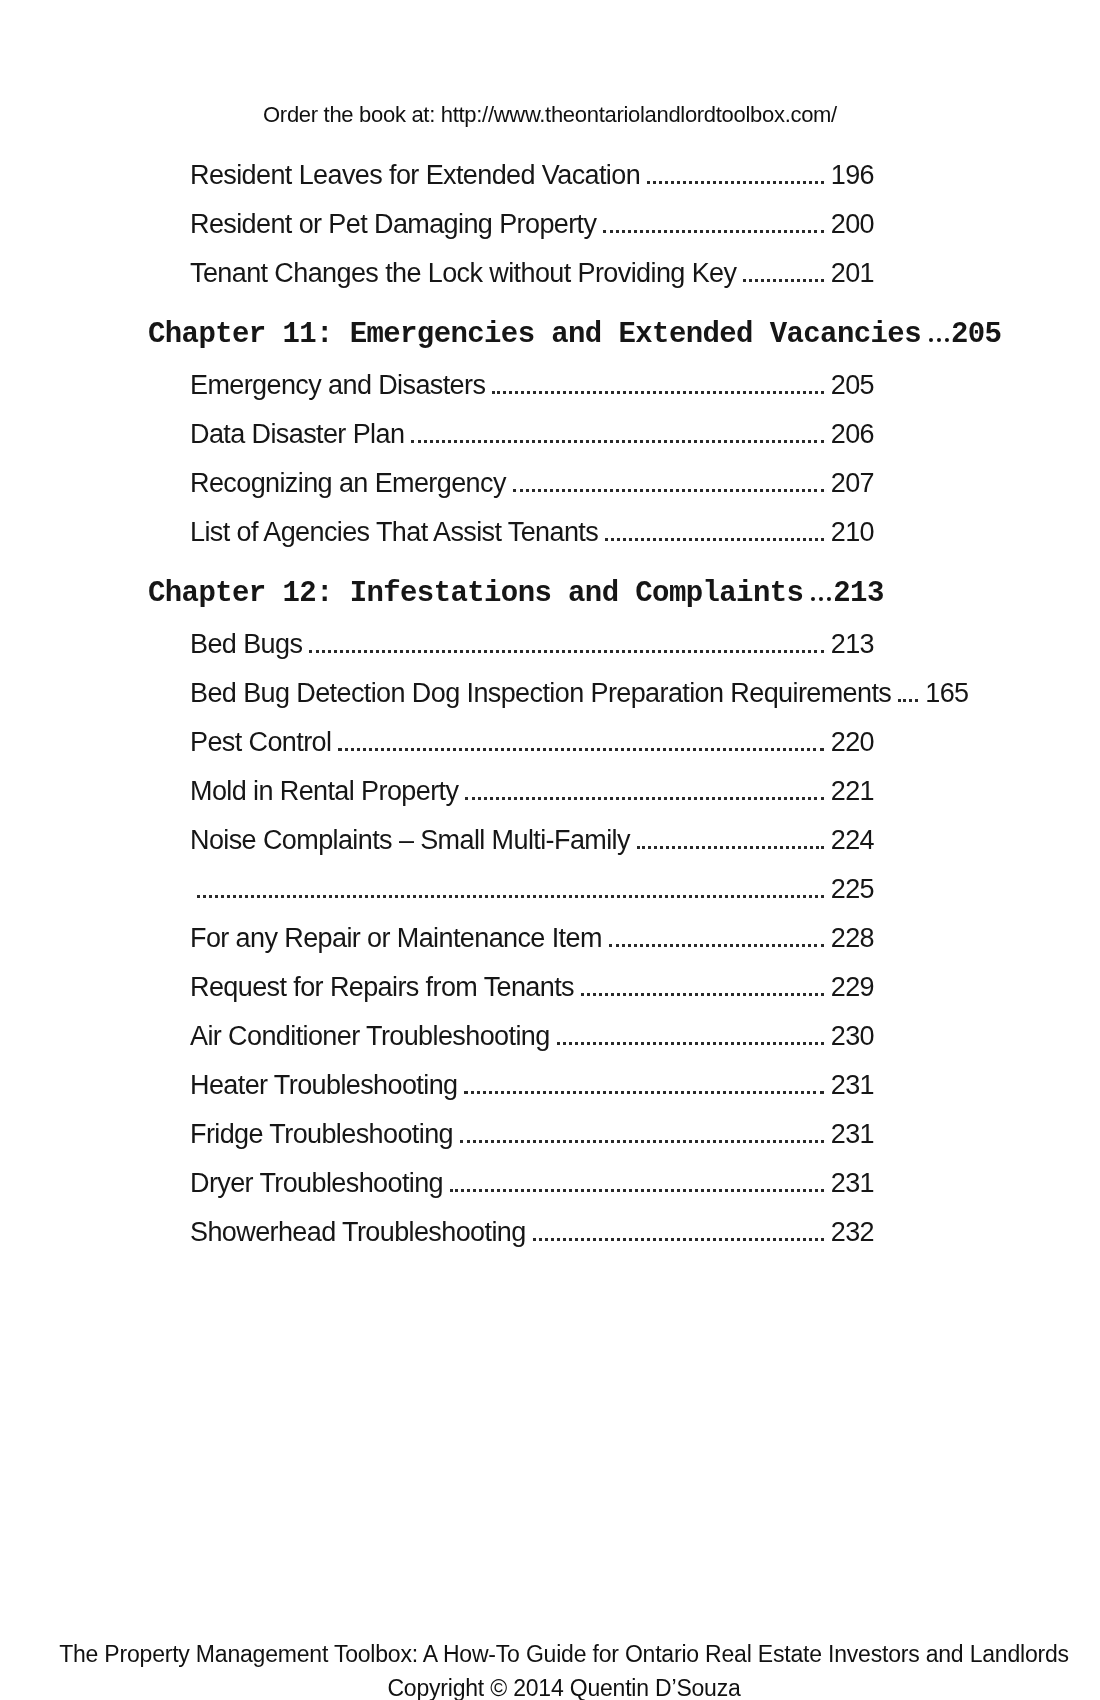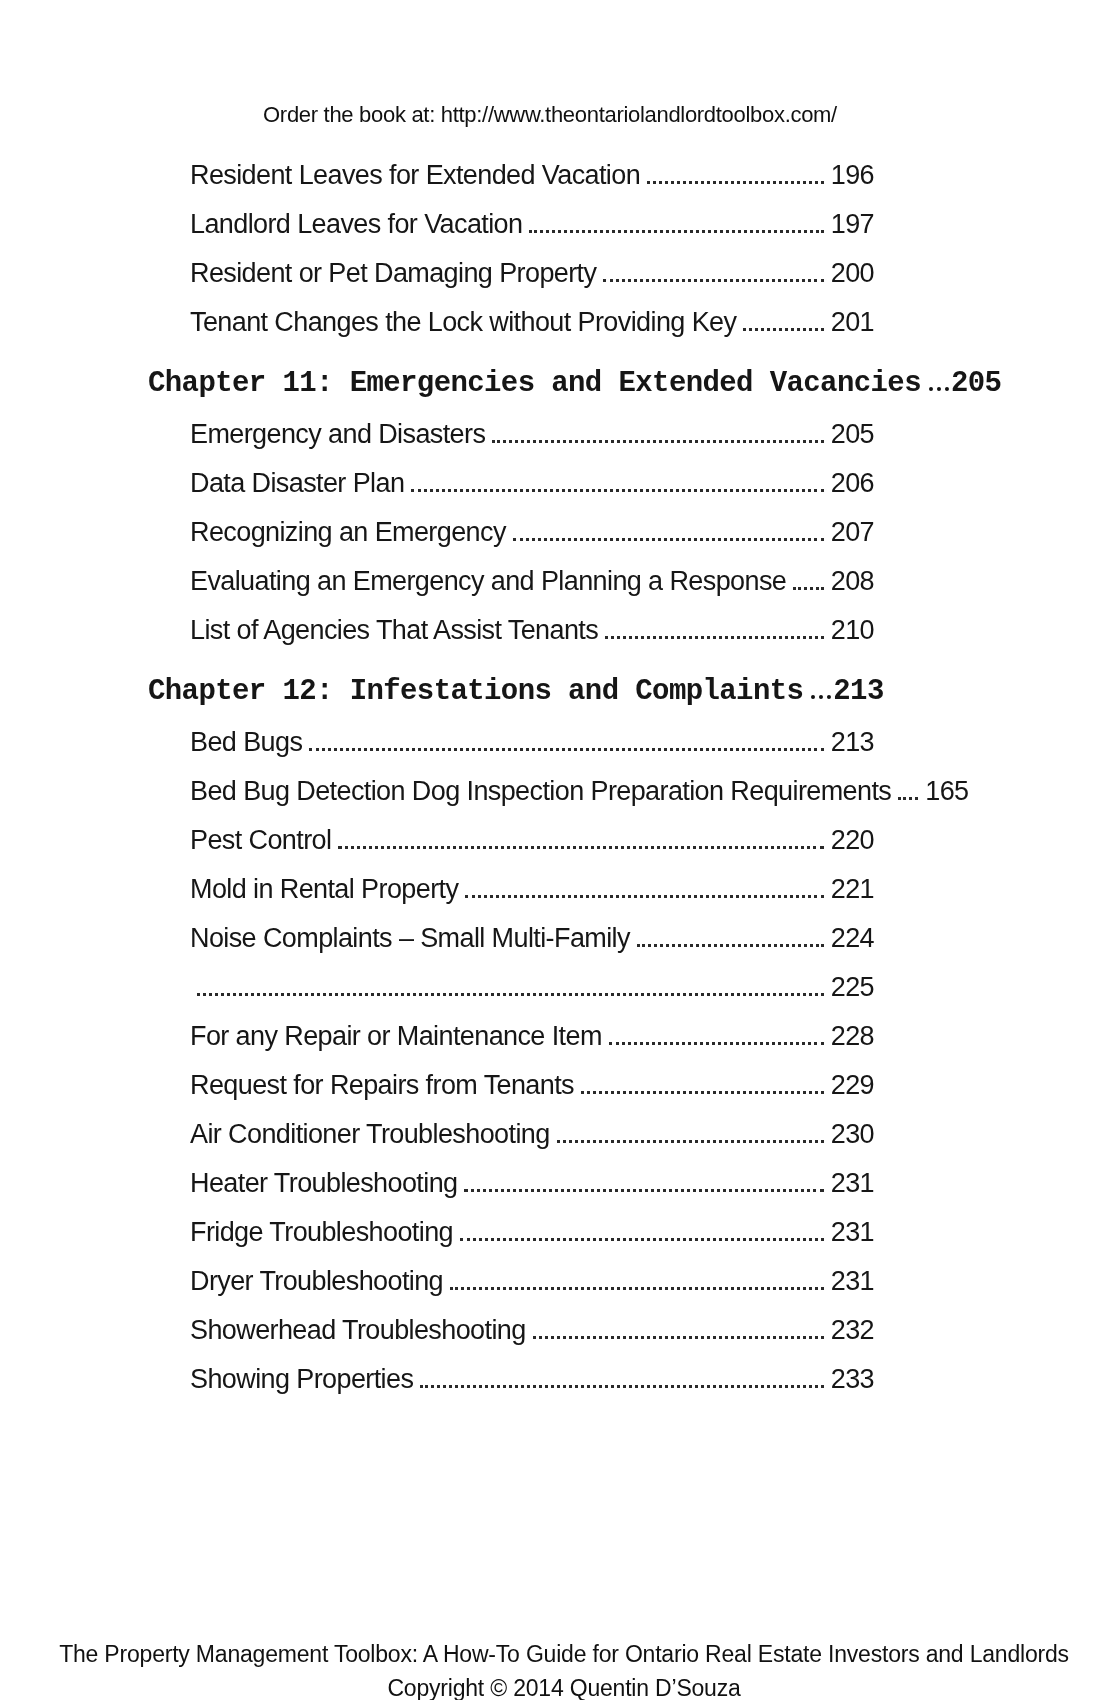--- a/index.html
+++ b/index.html
@@ -87,25 +87,20 @@
 
   <div class="header-line">Order the book at: http://www.theontariolandlordtoolbox.com/</div>
 
   <div class="toc" id="toc">
       <div class="row entry">
         <span class="label">Resident Leaves for Extended Vacation</span>
         <span class="leader"></span>
         <span class="pagenum">196</span>
       </div>
       <div class="row entry">
-        <span class="label">Landlord Leaves for Vacation</span>
-        <span class="leader"></span>
-        <span class="pagenum">197</span>
-      </div>
-      <div class="row entry">
         <span class="label">Resident or Pet Damaging Property</span>
         <span class="leader"></span>
         <span class="pagenum">200</span>
       </div>
       <div class="row entry">
         <span class="label">Tenant Changes the Lock without Providing Key</span>
         <span class="leader"></span>
         <span class="pagenum">201</span>
       </div>
       <div class="row chapter">
@@ -122,25 +117,20 @@
         <span class="label">Data Disaster Plan</span>
         <span class="leader"></span>
         <span class="pagenum">206</span>
       </div>
       <div class="row entry">
         <span class="label">Recognizing an Emergency</span>
         <span class="leader"></span>
         <span class="pagenum">207</span>
       </div>
       <div class="row entry">
-        <span class="label">Evaluating an Emergency and Planning a Response</span>
-        <span class="leader"></span>
-        <span class="pagenum">208</span>
-      </div>
-      <div class="row entry">
         <span class="label">List of Agencies That Assist Tenants</span>
         <span class="leader"></span>
         <span class="pagenum">210</span>
       </div>
       <div class="row chapter">
         <span class="label">Chapter 12: Infestations and Complaints</span>
         <span class="leader"></span>
         <span class="pagenum">213</span>
       </div>
       <div class="row entry">
@@ -199,25 +189,20 @@
       </div>
       <div class="row entry">
         <span class="label">Dryer Troubleshooting</span>
         <span class="leader"></span>
         <span class="pagenum">231</span>
       </div>
       <div class="row entry">
         <span class="label">Showerhead Troubleshooting</span>
         <span class="leader"></span>
         <span class="pagenum">232</span>
-      </div>
-      <div class="row entry">
-        <span class="label">Showing Properties</span>
-        <span class="leader"></span>
-        <span class="pagenum">233</span>
       </div>
     </div>
 
   <div class="footer">
     <div>The Property Management Toolbox: A How-To Guide for Ontario Real Estate Investors and Landlords</div>
     <div>Copyright © 2014 Quentin D’Souza</div>
   </div>
 
 </div>
 

